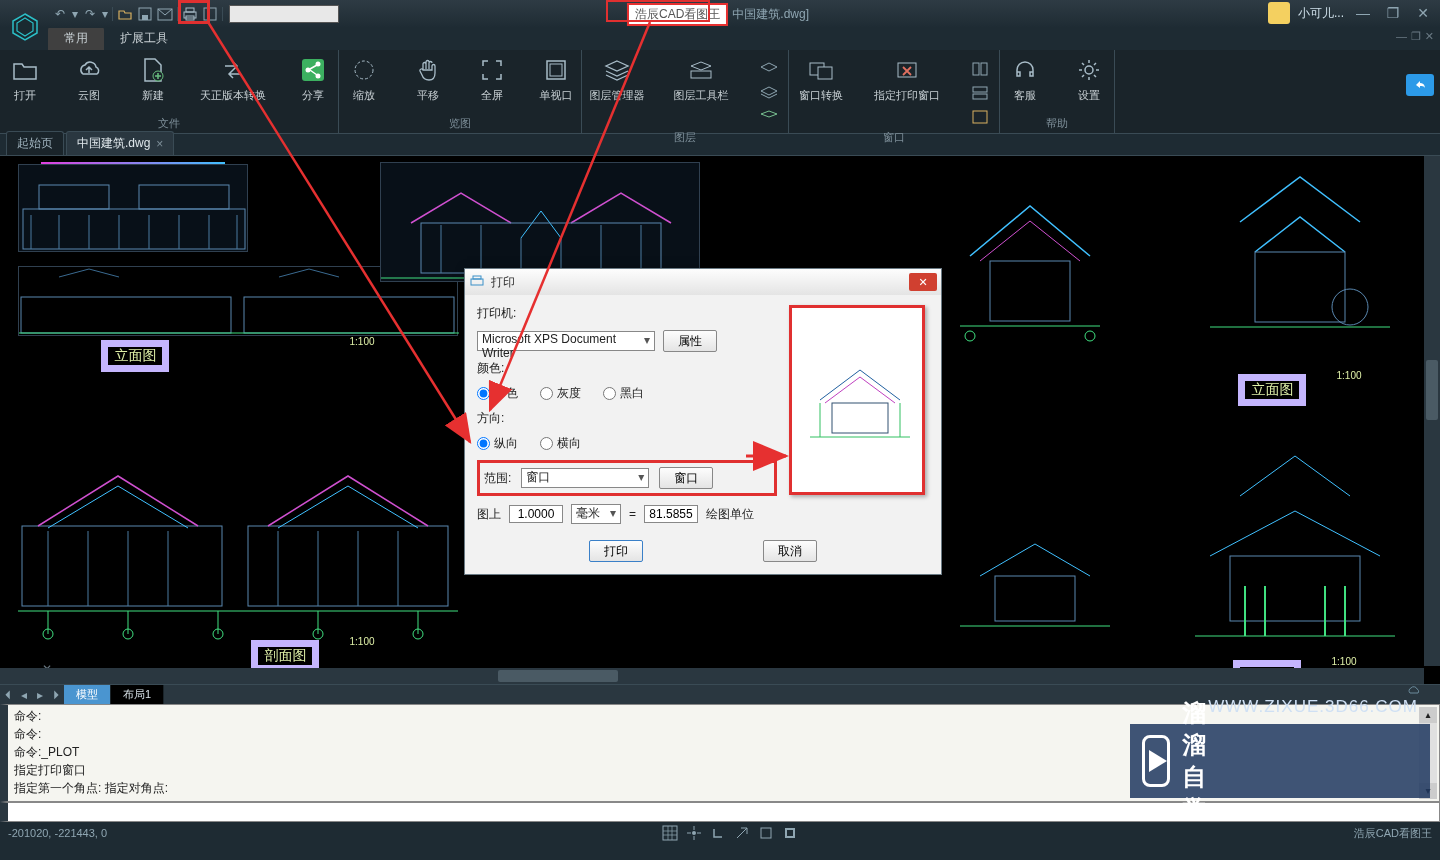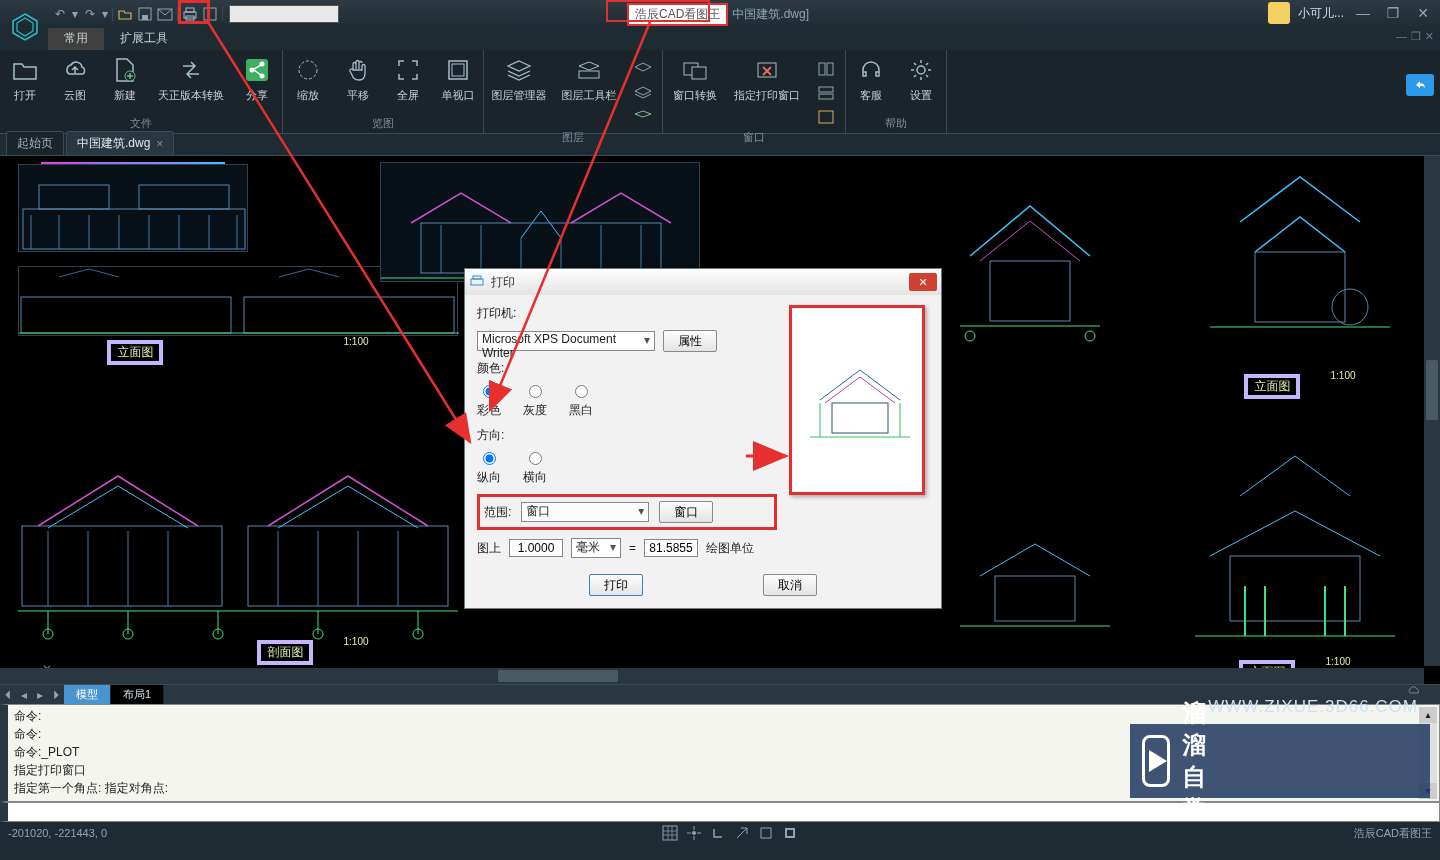--- a/index.html
+++ b/index.html
@@ -16,38 +16,38 @@
   .title-rest{color:#8fa6b2;padding:2px 4px;}
   .user-area{position:absolute;right:6px;top:2px;display:flex;align-items:center;gap:8px;}
   .user-ic{width:22px;height:22px;background:#f4d060;border-radius:3px;}
   .win-btn{color:#8fa6b2;font-size:14px;width:22px;text-align:center;}
   .menubar{height:22px;display:flex;align-items:flex-end;padding-left:48px;gap:0;}
   .menu-tab{padding:3px 16px;font-size:12px;color:#c8d0d4;}
   .menu-tab.active{background:#404040;border-radius:3px 3px 0 0;}
   .second-ctrl{position:absolute;right:6px;top:30px;display:flex;gap:4px;color:#6a7a84;font-size:11px;}
   .ribbon{height:84px;background:#1a242a;display:flex;border-bottom:1px solid #3a4b55;}
   .rgroup{display:flex;flex-direction:column;align-items:center;border-right:1px solid #3a4b55;padding:4px 2px 0;}
-  .rgroup .items{display:flex;gap:4px;}
+  .rgroup .items{display:flex;gap:18px;}
   .ritm{display:flex;flex-direction:column;align-items:center;width:46px;padding-top:2px;gap:4px;cursor:pointer;}
   .ritm.wide{width:78px;}
   .ritm .ico{width:28px;height:28px;display:flex;align-items:center;justify-content:center;}
   .ritm .lbl{font-size:11px;color:#c8d0d4;}
   .rgroup .gname{font-size:11px;color:#7d8e98;margin-top:auto;padding:2px 0;}
   .smallcol{display:flex;flex-direction:column;gap:2px;padding:4px 4px 0;}
   .sbtn{width:26px;height:22px;display:flex;align-items:center;justify-content:center;color:#8fa6b2;}
   .filetabs{height:22px;display:flex;align-items:flex-end;padding-left:6px;gap:0;border-bottom:1px solid #3a4b55;}
   .ftab{padding:3px 10px;font-size:12px;background:#1a242a;border:1px solid #3a4b55;border-bottom:none;color:#9fb2bd;border-radius:3px 3px 0 0;margin-right:2px;display:flex;align-items:center;gap:6px;}
   .ftab.active{background:#2a3740;color:#e0e8ec;}
   .ftab .clx{color:#7d8e98;}
   .canvas{position:relative;height:528px;background:#000;overflow:hidden;}
   .drawing{position:absolute;display:flex;flex-direction:column;align-items:center;}
   .drawing .dbody{border:1px solid #304050;}
   .drawing .elev{background:linear-gradient(#081018,#081018);}
   .roofline{height:3px;width:80%;background:linear-gradient(90deg,#e040e0,#40c0ff);margin-bottom:-1px;}
-  .dcaption{color:#dff0a8;font-size:12px;margin-top:4px;border:4px solid #c4b5fd;padding:0 6px;}
+  .dcaption{color:#dff0a8;font-size:14px;margin-top:4px;border:7px solid #c4b5fd;padding:0 6px;}
   .btabs{height:20px;background:#2a3740;display:flex;align-items:center;border-top:1px solid #3a4b55;}
   .btabs .arrow{width:16px;text-align:center;color:#8fa6b2;}
   .btab{padding:2px 12px;font-size:11px;background:#000000;color:#d8e2e8;border-right:1px solid #1a242a;}
   .btab.active{background:#4a95d0;color:#fff;}
   .cmdarea{height:98px;background:#f5f5f0;color:#222;border:1px solid #888;border-left:8px solid #2a3740;overflow-y:auto;padding:2px 6px;font-size:12px;line-height:1.5;position:relative;}
   .cmdarea .sb{position:absolute;right:2px;top:2px;bottom:2px;width:18px;background:#e0e0e0;display:flex;flex-direction:column;justify-content:space-between;}
   .cmdarea .sb div{height:16px;background:#ccc;text-align:center;font-size:10px;}
   .cmdinput{height:20px;background:#fff;border:1px solid #888;border-left:8px solid #2a3740;width:100%;}
   .status{height:22px;background:#1e2b33;display:flex;align-items:center;padding:0 8px;color:#8fa6b2;font-size:11px;justify-content:space-between;}
   .status .tools{display:flex;gap:4px;}
@@ -63,21 +63,21 @@
   .dlg-left{flex:1;display:flex;flex-direction:column;gap:8px;}
   .dlg-right{width:140px;}
   .preview{width:136px;height:190px;background:#fff;border:3px solid #e03030;box-shadow:2px 2px 4px rgba(0,0,0,.3);padding:18px 8px;display:flex;align-items:center;justify-content:center;}
   .preview-in{width:100%;height:90px;position:relative;}
   .row{display:flex;align-items:center;gap:8px;}
   .row label{font-size:12px;color:#222;}
   .select{height:20px;border:1px solid #888;background:#fff;font-size:12px;padding:0 18px 0 4px;position:relative;}
   .select::after{content:"▾";position:absolute;right:4px;top:1px;color:#555;}
   .btn{height:22px;border:1px solid #888;background:linear-gradient(#fdfdfd,#e4e4e4);padding:0 14px;font-size:12px;display:inline-flex;align-items:center;border-radius:2px;}
   .radio-row{display:flex;gap:22px;align-items:center;}
-  .radio-row label{display:flex;gap:4px;align-items:center;flex-direction:column;}
+  .radio-row label{display:flex;gap:4px;align-items:center;}
   input[type=radio],input[type=checkbox]{margin:0;}
   .framed-row{border:3px solid #e03030;padding:4px;display:flex;align-items:center;gap:10px;}
   .txt{width:54px;height:18px;border:1px solid #888;background:#fff;text-align:center;font-size:12px;}
   .dlg-foot{display:flex;justify-content:center;gap:120px;padding:6px 0 12px;}
   
   .red-box{position:absolute;border:3px solid #e03030;z-index:60;}
   .arrow-svg{position:absolute;z-index:55;pointer-events:none;}
   
   .watermark{position:absolute;right:10px;bottom:62px;width:300px;height:74px;background:rgba(30,55,95,.85);color:#fff;display:flex;align-items:center;gap:12px;padding:6px 12px;z-index:70;}
   .wplay{width:52px;height:52px;border:3px solid #fff;border-radius:8px;display:flex;align-items:center;justify-content:center;}

